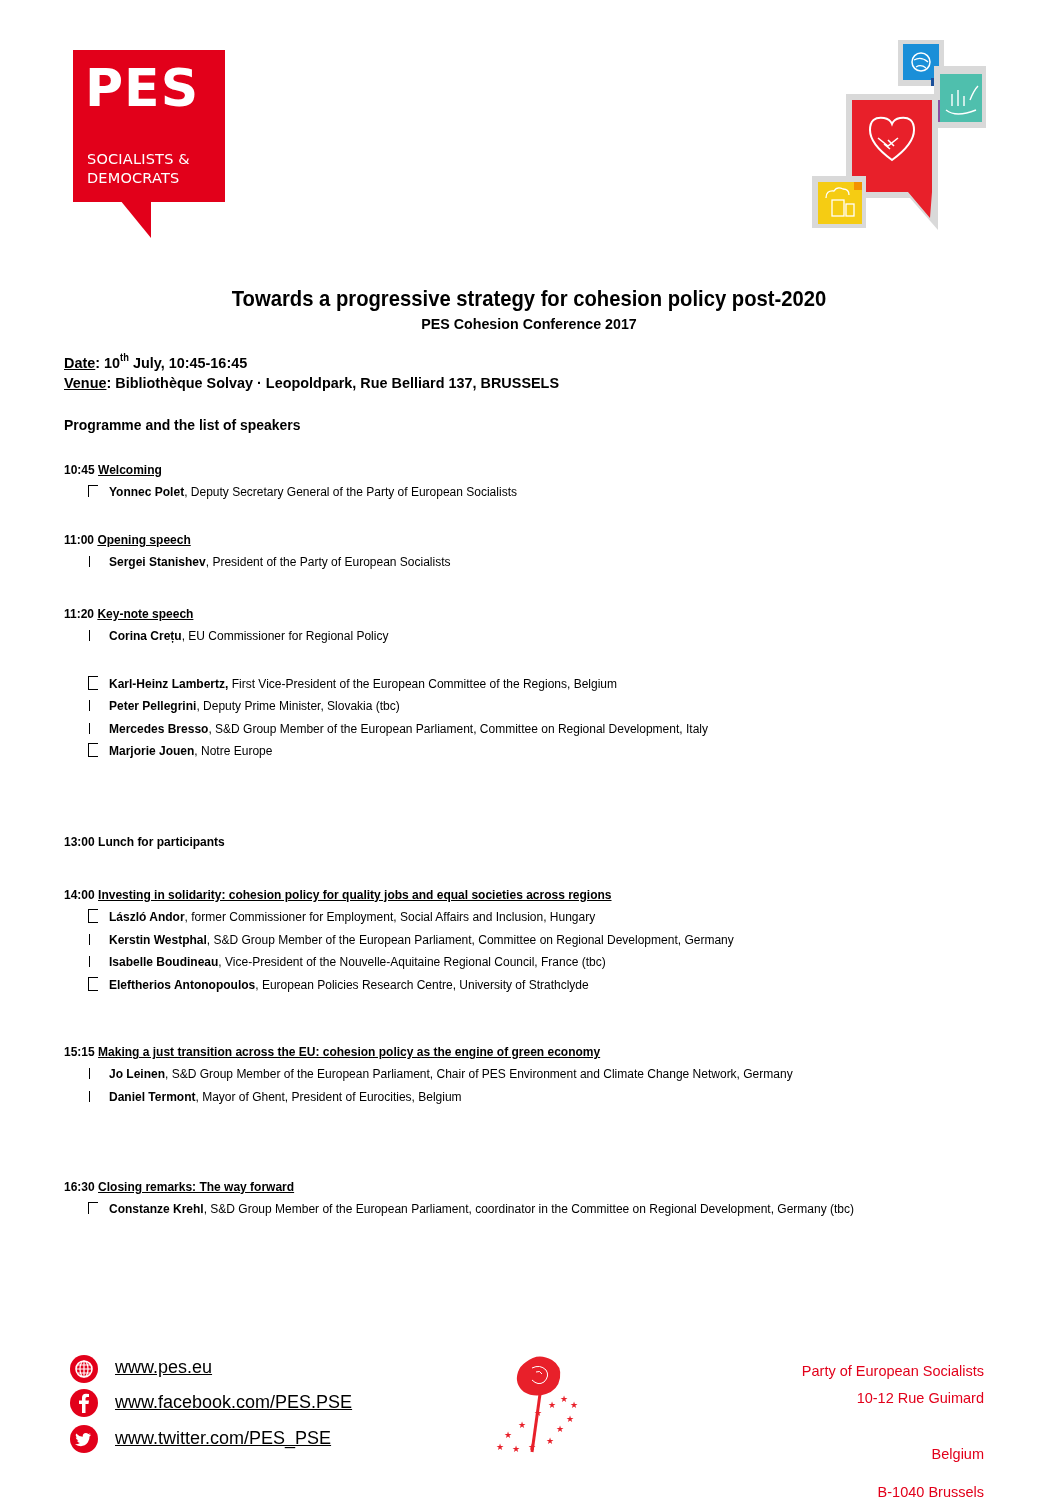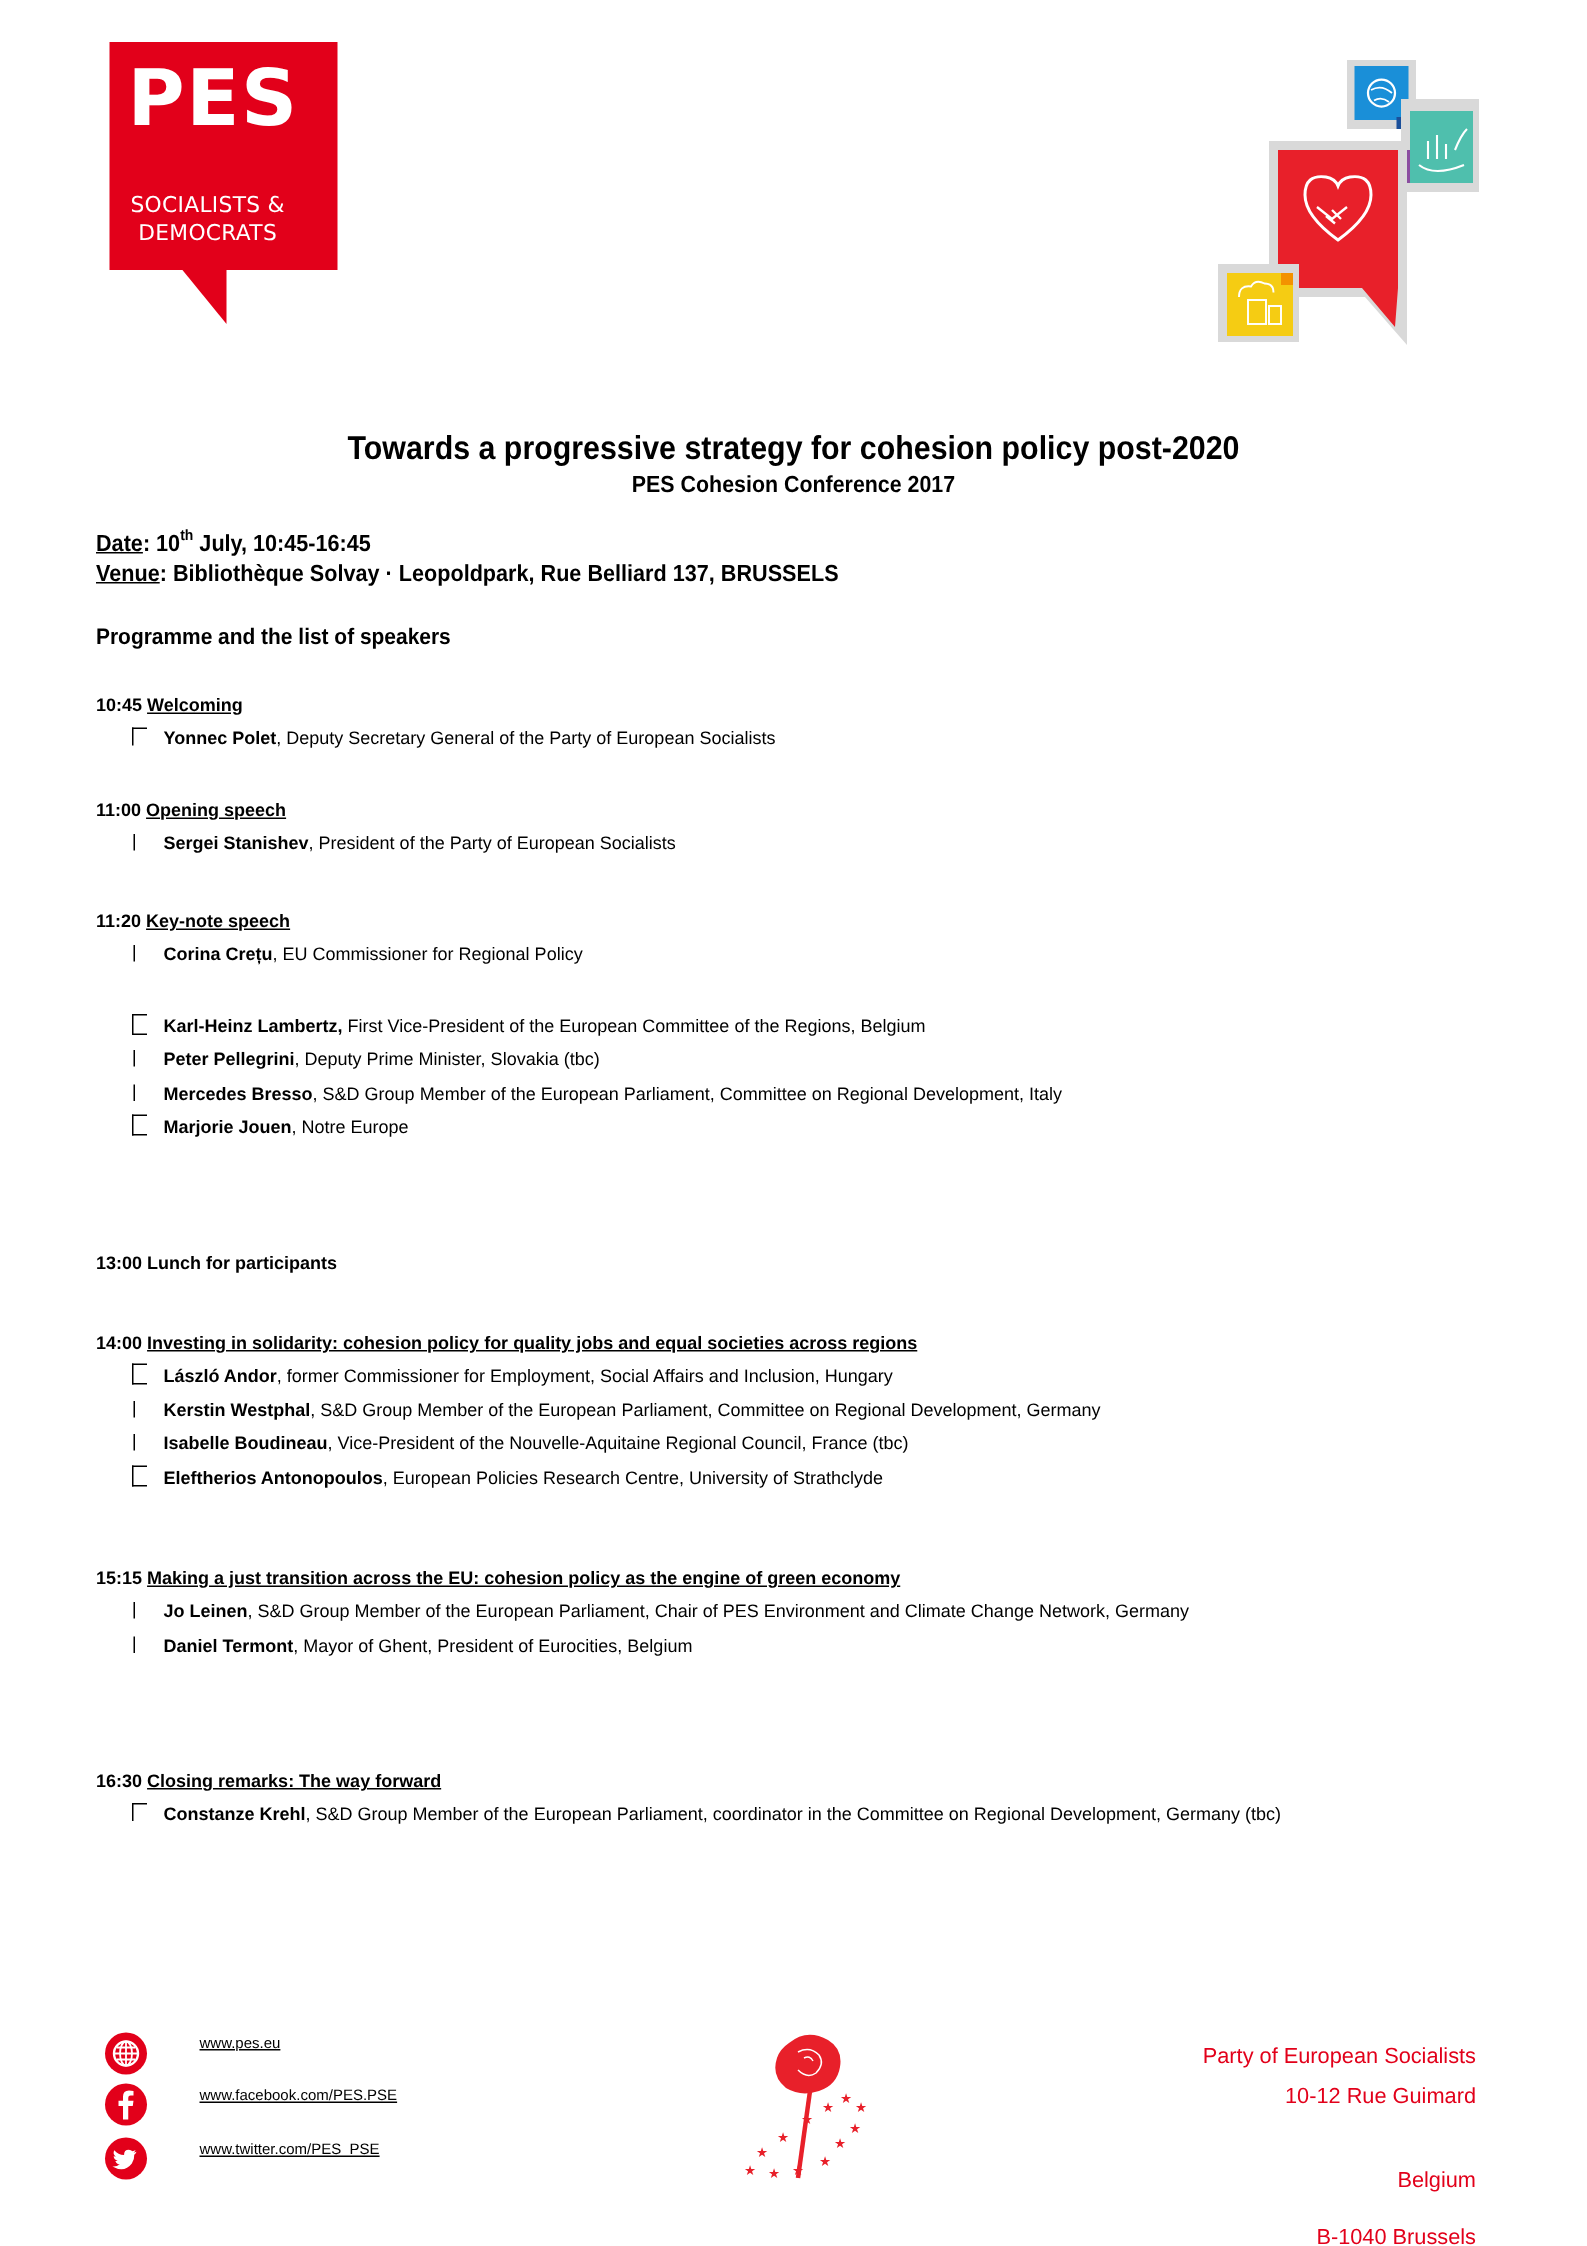--- a/index.html
+++ b/index.html
@@ -1,20 +1,20 @@
 <!DOCTYPE html>
 <html><head>
 <meta charset="utf-8">
 <style>
   html, body { margin:0; padding:0; background:#ffffff; }
   body { width:1058px; height:1497px; position:relative; overflow:hidden; font-family:"Liberation Sans", sans-serif; color:#000; }
   .abs { position:absolute; }
 
   
-  #pes-logo { left:73px; top:28px; width:152px; height:190px;text-align:center; }
+  #pes-logo { left:73px; top:50px; width:152px; height:190px; }
   #pes-logo .box { position:absolute; left:0; top:0; width:152px; height:152px; background:#e2001a; }
   #pes-logo .big { position:absolute; left:12px; top:8px; font-family:"DejaVu Sans", sans-serif; font-weight:bold; font-size:52px; color:#fff; letter-spacing:1px; line-height:60px; }
   #pes-logo .sub { position:absolute; left:14px; top:100px; font-family:"DejaVu Sans", sans-serif; font-size:14.5px; color:#fff; line-height:19px; letter-spacing:0.2px; }
 
   
   #graphic { left:810px; top:38px; width:180px; height:192px; }
 
   
   .title { left:0; width:1058px; text-align:center; top:286px; font-size:22px; font-weight:bold; transform:scaleX(0.92); transform-origin:529px 0; }
   .subtitle { left:0; width:1058px; text-align:center; top:315px; font-size:15.5px; font-weight:bold; transform:scaleX(0.92); transform-origin:529px 0; }
@@ -28,21 +28,21 @@
   .session { position:absolute; left:64px; width:900px; font-size:12px; line-height:22.4px; }
   .session .head { font-weight:bold; white-space:nowrap; }
   .session .head .topic { text-decoration:underline; }
   .speaker { position:relative;margin-left:24px; }
   .speaker .name { font-weight:bold; }
   .b-corner { display:inline-block; width:9px; height:11px; border-left:1.3px solid #000; border-top:1.3px solid #000; margin-right:11px; vertical-align:-1px; }
   .b-bar { display:inline-block; width:1px; height:11px; background:#000; margin-left:1px; margin-right:19px; vertical-align:-1px; }
   .b-box { display:inline-block; width:9px; height:12px; border:1.2px solid #000; border-right:none; margin-right:11px; vertical-align:-2px; }
 
   
-  .footer-link { position:absolute; left:133px; font-size:10px; color:#000; text-decoration:underline; }
+  .footer-link { position:absolute; left:115px; font-size:18px; color:#000; text-decoration:underline; }
   .footer-icon { position:absolute; left:70px; width:28px; height:28px; border-radius:50%; background:#e2001a; }
   .footer-addr { position:absolute; right:74px; text-align:right; font-size:14.5px; color:#e2001a; width:260px; }
 </style>
 </head>
 <body>
 
 <div id="pes-logo" class="abs">
   <div class="box"></div>
   <svg style="position:absolute;left:0;top:150px;" width="152" height="42">
     <polygon points="47,0 78,0 78,38" fill="#e2001a"></polygon>

